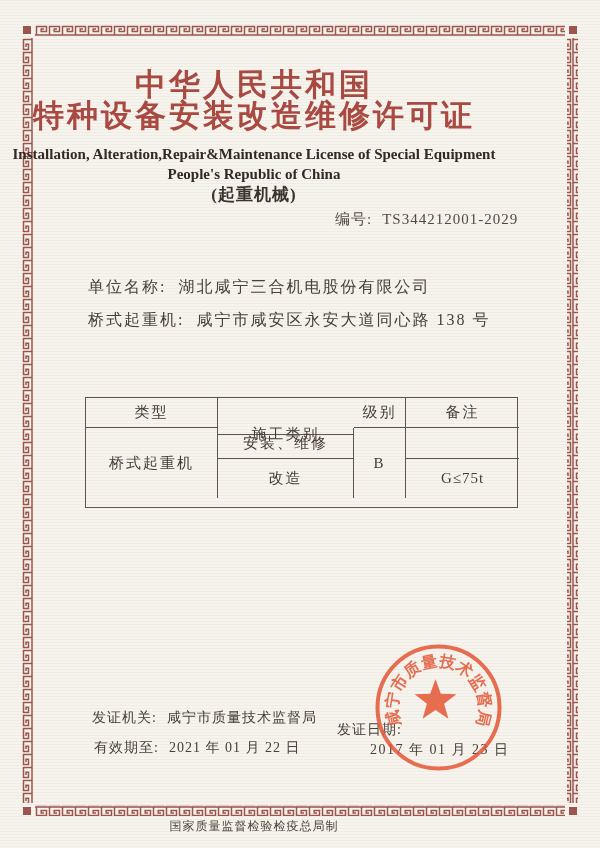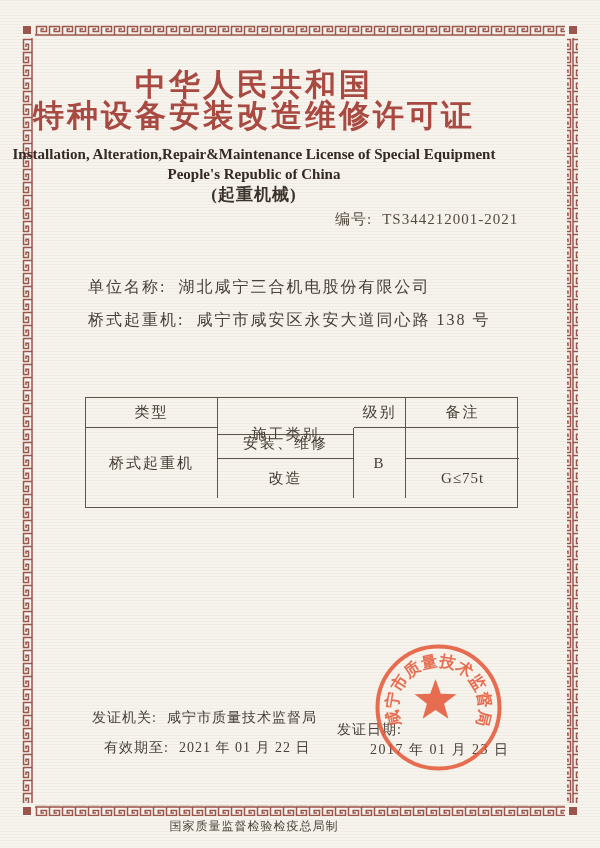--- a/index.html
+++ b/index.html
@@ -86,21 +86,21 @@
     <rect x="547" y="782" width="8" height="8" fill="#9c554d"></rect>
   </svg>
 
   <div class="abs centered title-cn" style="top:68px;">中华人民共和国</div>
   <div class="abs centered title-cn" style="top:99px;">特种设备安装改造维修许可证</div>
   <div class="abs centered title-en" style="top:146px;">Installation, Alteration,Repair&amp;Maintenance License of Special Equipment</div>
   <div class="abs centered title-en" style="top:166px;">People's Republic of China</div>
   <div class="abs centered cat-line" style="top:183px;">(起重机械)</div>
 
   <div class="abs number-line" style="left:335px;top:210px;">
-    <span class="lbl">编号:</span><span class="val">TS344212001-2021</span>
+    <span class="lbl">编号:</span><span class="val">TS344212001-2029</span>
   </div>
 
   <div class="abs field-line" style="left:88px;top:277px;">
     <span class="lbl">单位名称:</span><span>湖北咸宁三合机电股份有限公司</span>
   </div>
   <div class="abs field-line" style="left:88px;top:310px;">
     <span class="lbl">桥式起重机:</span><span>咸宁市咸安区永安大道同心路 138 号</span>
   </div>
 
 
@@ -115,21 +115,21 @@
     <div class="cell" style="grid-column:3;grid-row:2/4;border-bottom:none;">B</div>
     <div class="cell no-r" style="grid-column:4;grid-row:2;"></div>
 
     <div class="cell no-b" style="grid-column:2;grid-row:3;font-family:Liberation Mono, monospace;">改造</div>
     <div class="cell no-r no-b" style="grid-column:4;grid-row:3;letter-spacing:1px;">G≤75t</div>
   </div>
 
   <div class="abs bottom-line" style="left:92px;top:709px;">
     <span class="lbl">发证机关:</span><span>咸宁市质量技术监督局</span>
   </div>
-  <div class="abs bottom-line" style="left:104px;top:739px;">
+  <div class="abs bottom-line" style="left:94px;top:739px;">
     <span class="lbl">有效期至:</span><span>2021 年 01 月 22 日</span>
   </div>
   <div class="abs bottom-line" style="left:337px;top:721px;">发证日期:</div>
   <div class="abs bottom-line" style="left:370px;top:741px;letter-spacing:1.5px;">2017 年 01 月 23 日</div>
 
   <svg class="abs stamp-svg" width="600" height="848" viewBox="0 0 600 848" aria-hidden="true">
     <g opacity="0.82">
       <circle cx="438.5" cy="707.5" r="61" fill="none" stroke="#e4502f" stroke-width="4"></circle>
       <path id="stampArc" d="M 401.3 724.8 A 41 41 0 1 1 475.7 724.8" fill="none"></path>
       <text font-size="16" font-weight="700" fill="#e4502f" font-family="&quot;Liberation Serif&quot;,&quot;DejaVu Serif&quot;,serif" letter-spacing="0.4">

